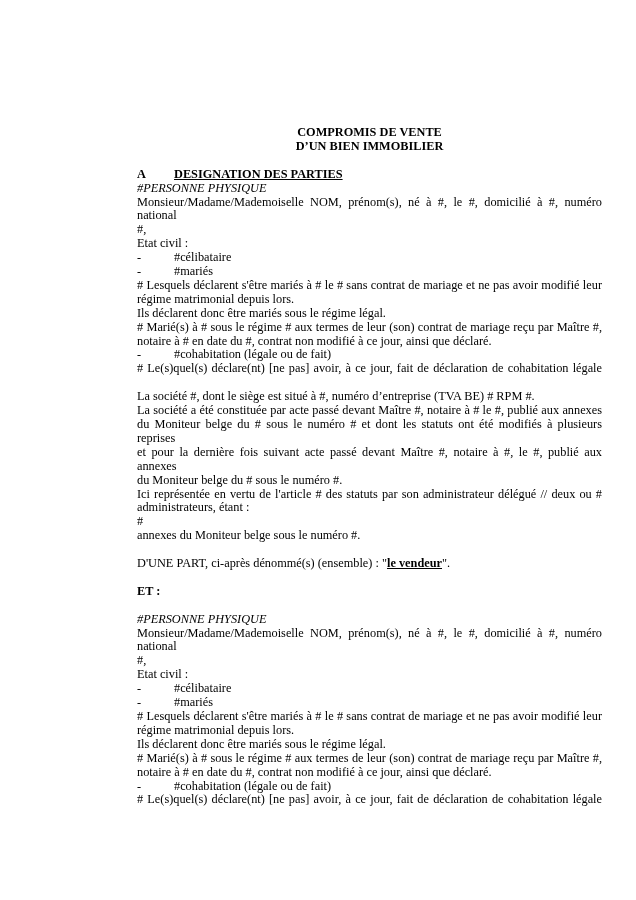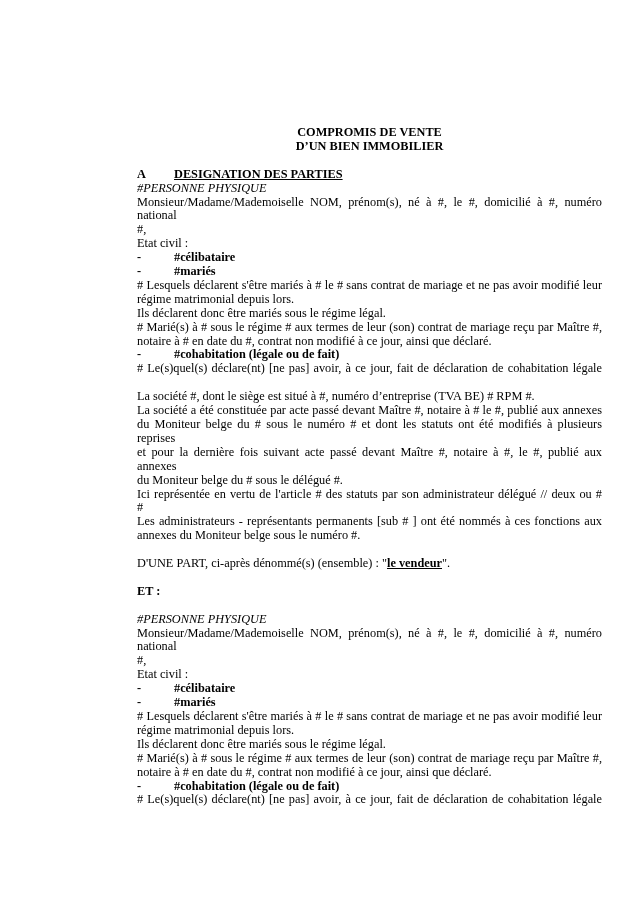--- a/index.html
+++ b/index.html
@@ -19,21 +19,21 @@
     width: 465px;
     font-size: 12.3px;
     line-height: 13.9px;
   }
   .line { min-height: 13.9px; }
   .c { text-align: center; font-weight: 700; }
   .b { font-weight: 700; }
   .it { font-style: italic; }
   .u { text-decoration: underline; }
   .j { text-align: justify; text-align-last: justify; }
-  .li { white-space: pre; tab-size: 37px; font-weight: bold; -moz-tab-size: 37px; }
+  .li { white-space: pre; tab-size: 37px; -moz-tab-size: 37px; }
   .h-letter { display: inline-block; width: 37px; }
 </style>
 </head>
 <body>
 
 <div class="page">
   <div class="content">
 
     <div class="line c">COMPROMIS DE VENTE</div>
     <div class="line c">D’UN BIEN IMMOBILIER</div>
@@ -55,24 +55,24 @@
     <div class="line j"># Marié(s) à # sous le régime # aux termes de leur (son) contrat de mariage reçu par Maître #,</div>
     <div class="line">notaire à # en date du #, contrat non modifié à ce jour, ainsi que déclaré.</div>
     <div class="line li">-	#cohabitation (légale ou de fait)</div>
     <div class="line j"># Le(s)quel(s) déclare(nt) [ne pas] avoir, à ce jour, fait de déclaration de cohabitation légale</div>
     <div class="line"></div>
 
     <div class="line">La société #, dont le siège est situé à #, numéro d’entreprise (TVA BE) # RPM #.</div>
     <div class="line j">La société a été constituée par acte passé devant Maître #, notaire à # le #, publié aux annexes</div>
     <div class="line j">du Moniteur belge du # sous le numéro # et dont les statuts ont été modifiés à plusieurs reprises</div>
     <div class="line j">et pour la dernière fois suivant acte passé devant Maître #, notaire à #, le #, publié aux annexes</div>
-    <div class="line">du Moniteur belge du # sous le délégué #.</div>
+    <div class="line">du Moniteur belge du # sous le numéro #.</div>
     <div class="line j">Ici représentée en vertu de l'article # des statuts par son administrateur délégué // deux ou #</div>
+    <div class="line">administrateurs, étant :</div>
     <div class="line">#</div>
-    <div class="line j">Les administrateurs - représentants permanents [sub # ]  ont été nommés à ces fonctions aux</div>
     <div class="line">annexes du Moniteur belge sous le numéro #.</div>
     <div class="line"></div>
 
     <div class="line">
       <span>D'UNE PART, ci-après dénommé(s) (ensemble) : "</span><span class="b u">le vendeur</span><span>".</span>
     </div>
     <div class="line"></div>
 
     <div class="line b">ET :</div>
     <div class="line"></div>

